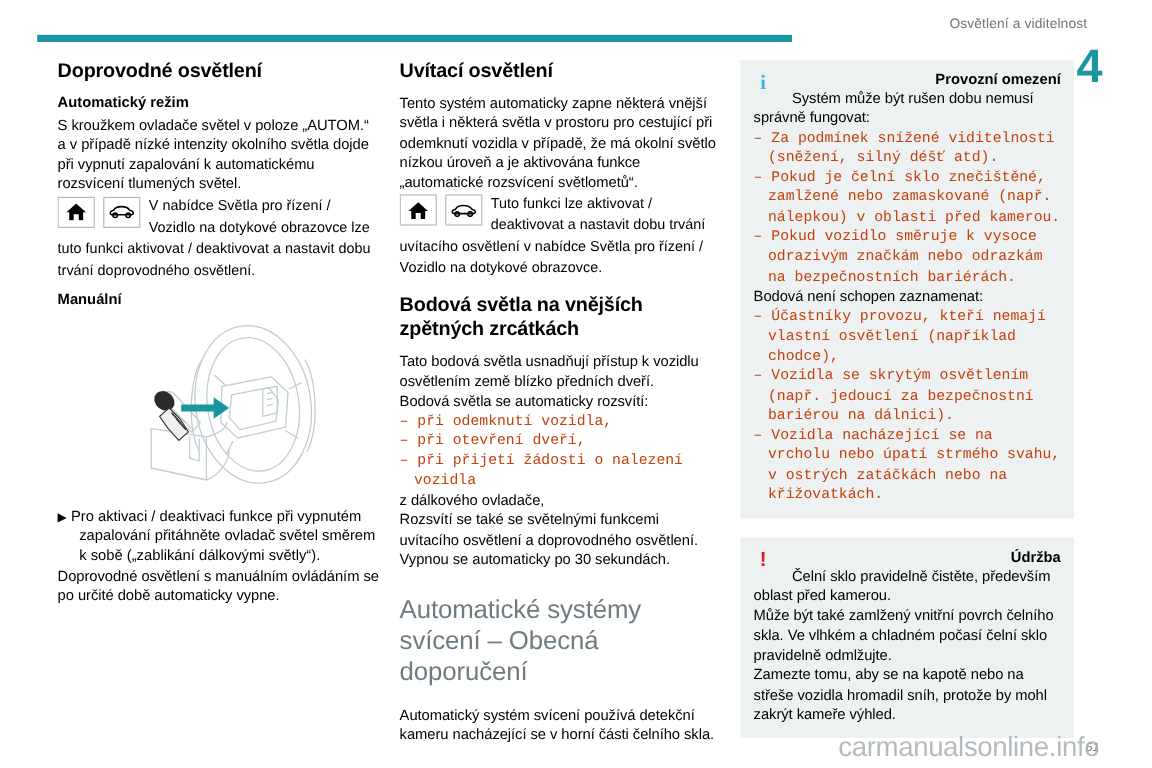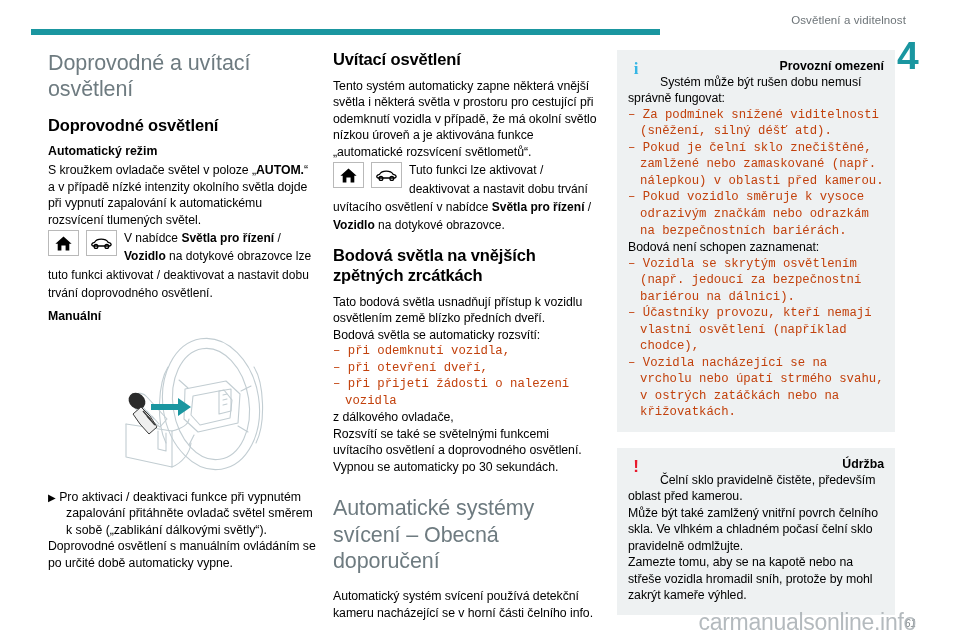--- a/index.html
+++ b/index.html
@@ -201,34 +201,33 @@
   .watermark {
     position: absolute;
     right: 44px;
     bottom: 4px;
     font-size: 23px;
     color: #a8afb3;
     opacity: 0.85;
     letter-spacing: -0.3px;
     white-space: nowrap;
   }
-  b { font-weight: bold; }
+  b { font-weight: normal; }
 </style>
 </head>
 <body>
 
 <div class="page">
 
   <div class="header-title">Osvětlení a viditelnost</div>
   <div class="header-rule"></div>
   <div class="chapter-num">4</div>
 
   <div class="col col-1">
 
-    <h1 class="section-title">Doprovodné a uvítací osvětlení</h1>
 
     <h2 class="sub-title">Doprovodné osvětlení</h2>
 
     <h3 class="sub-sub">Automatický režim</h3>
 
     <p class="body">
       <span>S kroužkem ovladače světel v poloze „<b>AUTOM.</b>“ a v případě nízké intenzity okolního světla dojde při vypnutí zapalování k automatickému rozsvícení tlumených světel.</span>
     </p>
 
     <div class="icon-run">
@@ -343,35 +342,35 @@
     <div class="dash-item">– při přijetí žádosti o nalezení vozidla</div>
     <div class="body">z dálkového ovladače,</div>
 
     <p class="body">Rozsvítí se také se světelnými funkcemi uvítacího osvětlení a doprovodného osvětlení.</p>
     <p class="body">Vypnou se automaticky po 30 sekundách.</p>
 
     <div class="spacer-lg"></div>
 
     <h1 class="section-title">Automatické systémy svícení – Obecná doporučení</h1>
 
-    <p class="body">Automatický systém svícení používá detekční kameru nacházející se v horní části čelního info.</p>
+    <p class="body">Automatický systém svícení používá detekční kameru nacházející se v horní části čelního skla.</p>
   </div>
 
   <div class="col col-3">
 
     <div class="note-box">
       <div class="note-icon info">i</div>
       <div class="note-title">Provozní omezení</div>
       <div class="note-body note-first-line">Systém může být rušen dobu nemusí správně fungovat:</div>
       <div class="dash-item">– Za podmínek snížené viditelnosti (sněžení, silný déšť atd).</div>
       <div class="dash-item">– Pokud je čelní sklo znečištěné, zamlžené nebo zamaskované (např. nálepkou) v oblasti před kamerou.</div>
       <div class="dash-item">– Pokud vozidlo směruje k vysoce odrazivým značkám nebo odrazkám na bezpečnostních bariérách.</div>
       <div class="note-body">Bodová není schopen zaznamenat:</div>
+      <div class="dash-item">– Účastníky provozu, kteří nemají vlastní osvětlení (například chodce),</div>
       <div class="dash-item">– Vozidla se skrytým osvětlením (např. jedoucí za bezpečnostní bariérou na dálnici).</div>
-      <div class="dash-item">– Účastníky provozu, kteří nemají vlastní osvětlení (například chodce),</div>
       <div class="dash-item">– Vozidla nacházející se na vrcholu nebo úpatí strmého svahu, v ostrých zatáčkách nebo na křižovatkách.</div>
     </div>
 
     <div class="note-box">
       <div class="note-icon warn">!</div>
       <div class="note-title">Údržba</div>
       <div class="note-body note-first-line">Čelní sklo pravidelně čistěte, především oblast před kamerou.</div>
       <div class="note-body">Může být také zamlžený vnitřní povrch čelního skla. Ve vlhkém a chladném počasí čelní sklo pravidelně odmlžujte.</div>
       <div class="note-body">Zamezte tomu, aby se na kapotě nebo na střeše vozidla hromadil sníh, protože by mohl zakrýt kameře výhled.</div>
     </div>

